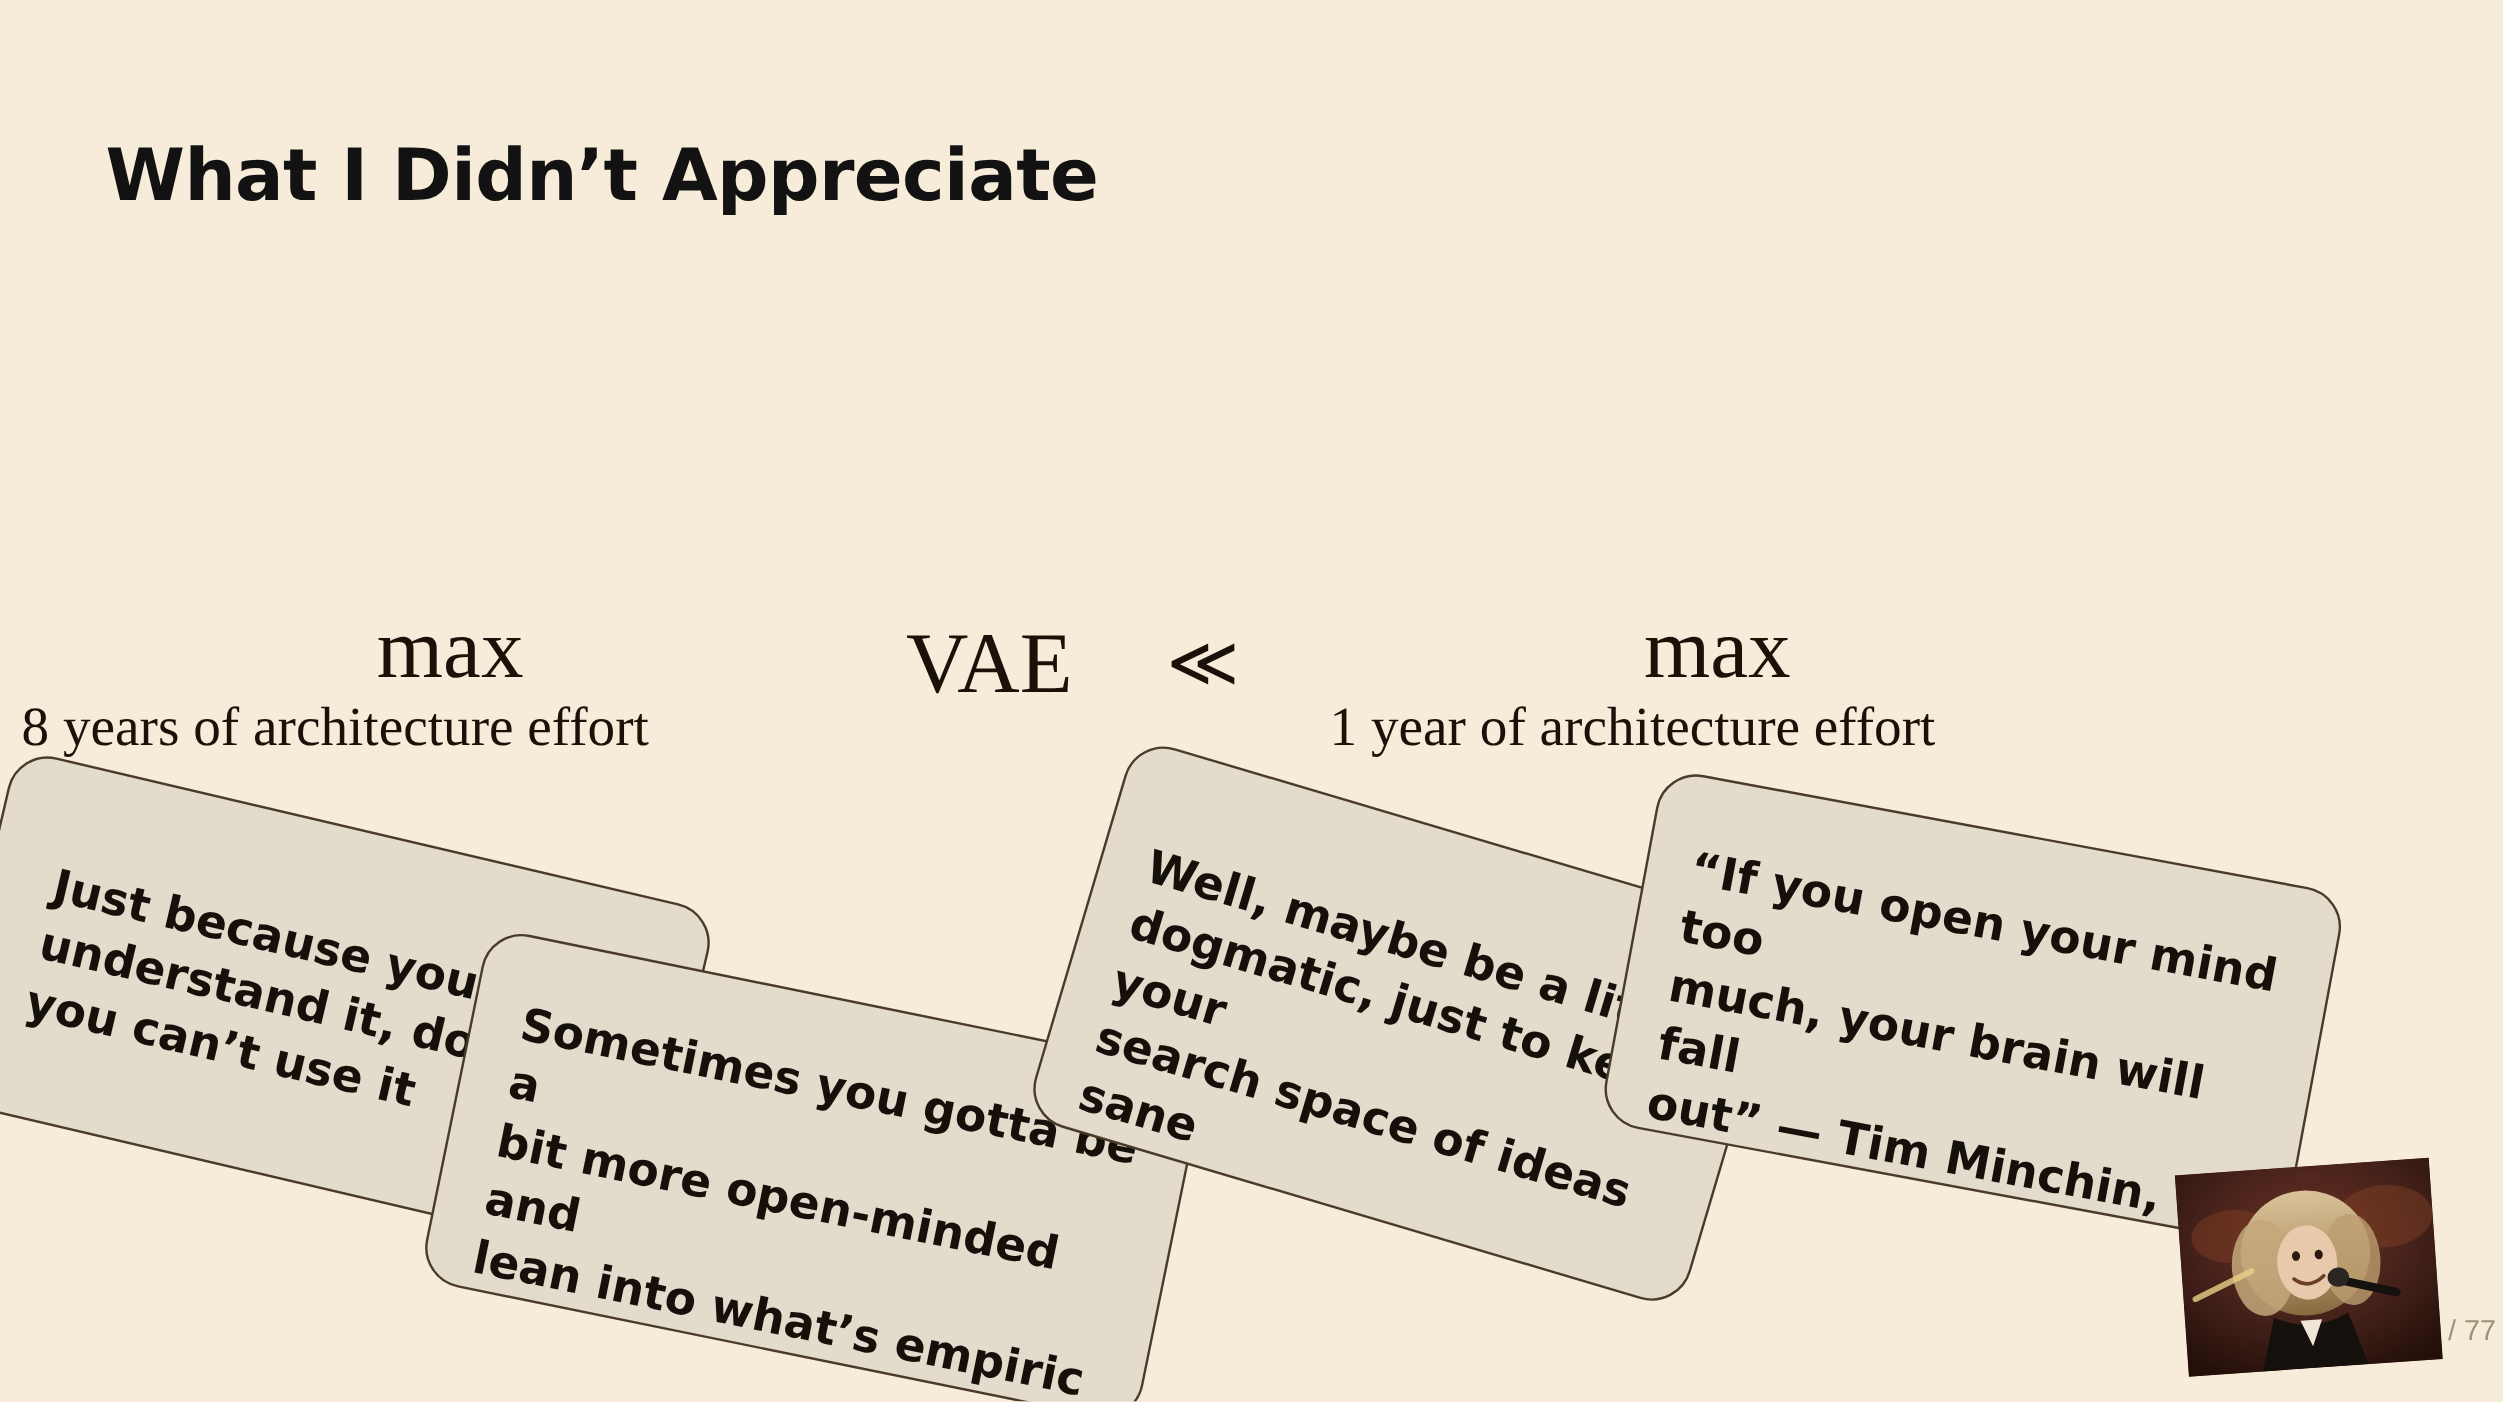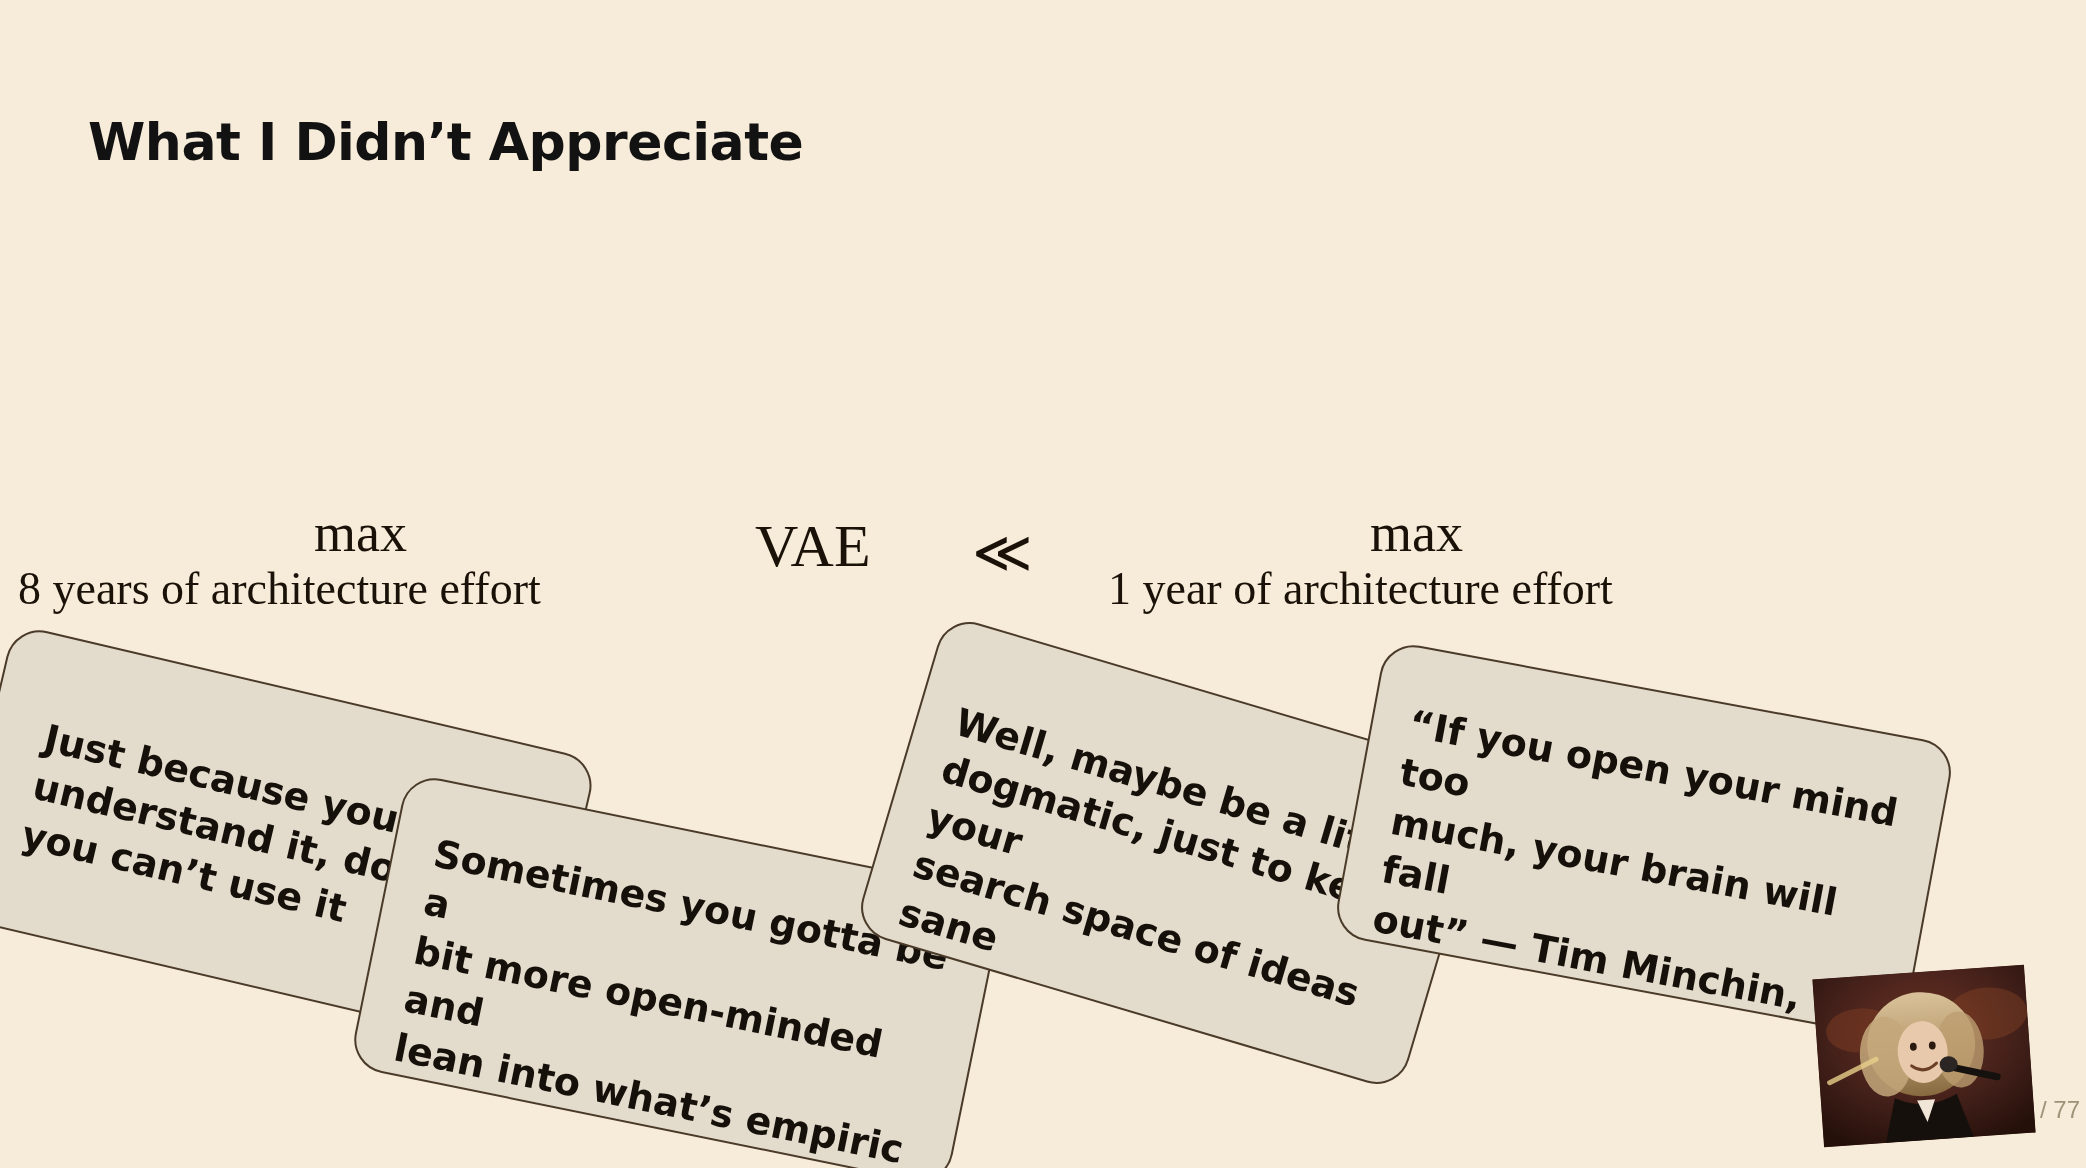--- a/index.html
+++ b/index.html
@@ -15,21 +15,21 @@
     overflow: hidden;
     font-family: "Liberation Sans", sans-serif;
   }
 
   
   #slide-title {
     position: absolute;
     left: 88px;
     top: 112px;
     font-family: "DejaVu Sans", sans-serif;
-    font-size: 52px;
+    font-size: 60px;
     font-weight: 700;
     letter-spacing: -0.5px;
     color: #121212;
     white-space: nowrap;
   }
 
   
   #math-row {
     position: absolute;
     left: 0;
@@ -40,30 +40,30 @@
     color: #1a1208;
   }
   .math-term {
     position: absolute;
     display: flex;
     flex-direction: column;
     align-items: center;
     line-height: 1.0;
   }
   .math-op-top {
-    font-size: 54px;
+    font-size: 71px;
     margin-bottom: 6px;
   }
   .math-op-bottom {
     font-size: 46px;
     white-space: nowrap;
   }
   .math-label {
     position: absolute;
-    font-size: 60px;
+    font-size: 72px;
     white-space: nowrap;
   }
   .math-rel {
     position: absolute;
     font-size: 58px;
   }
 
   #term-left      { left: 18px;  top: 6px; align-items: flex-start; }
   #term-left .math-op-top { margin-left: 296px; }
   #label-vae      { left: 755px; top: 12px; }

